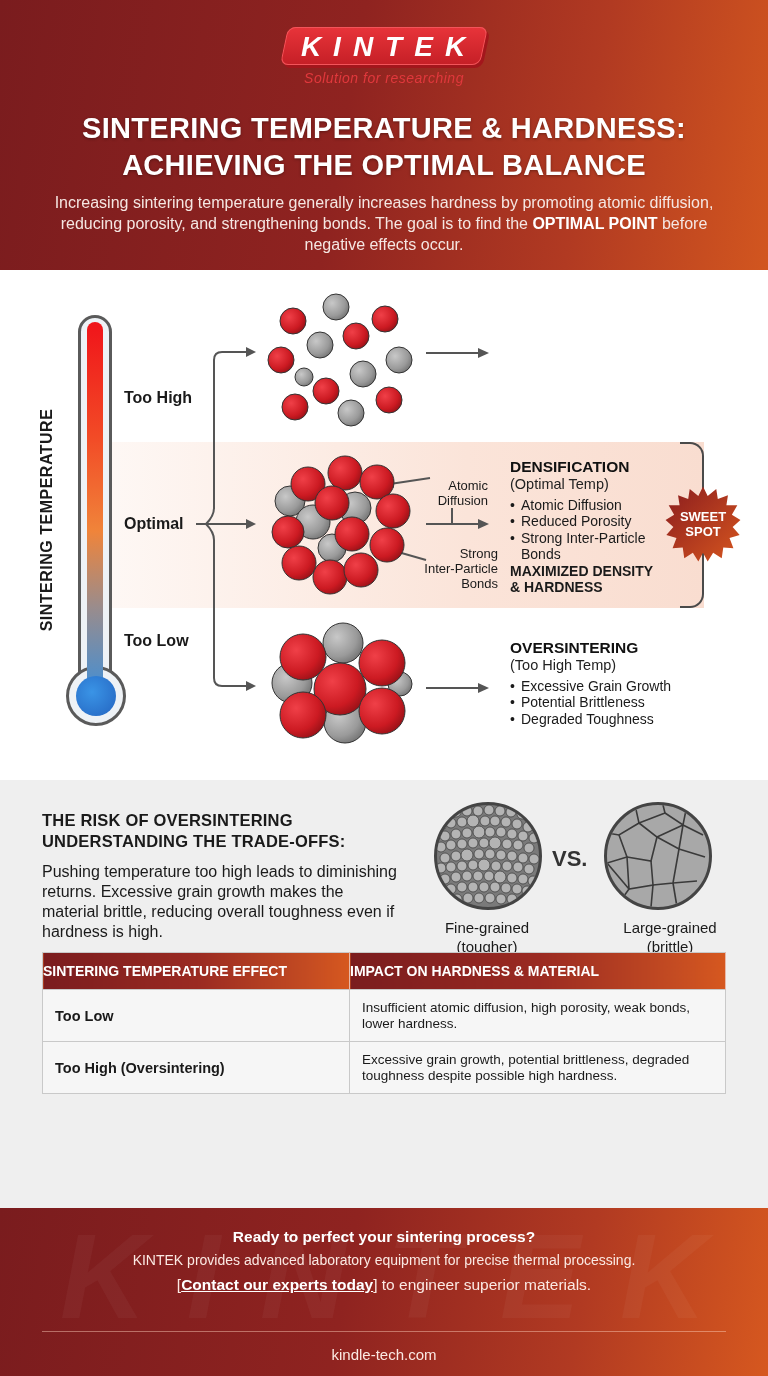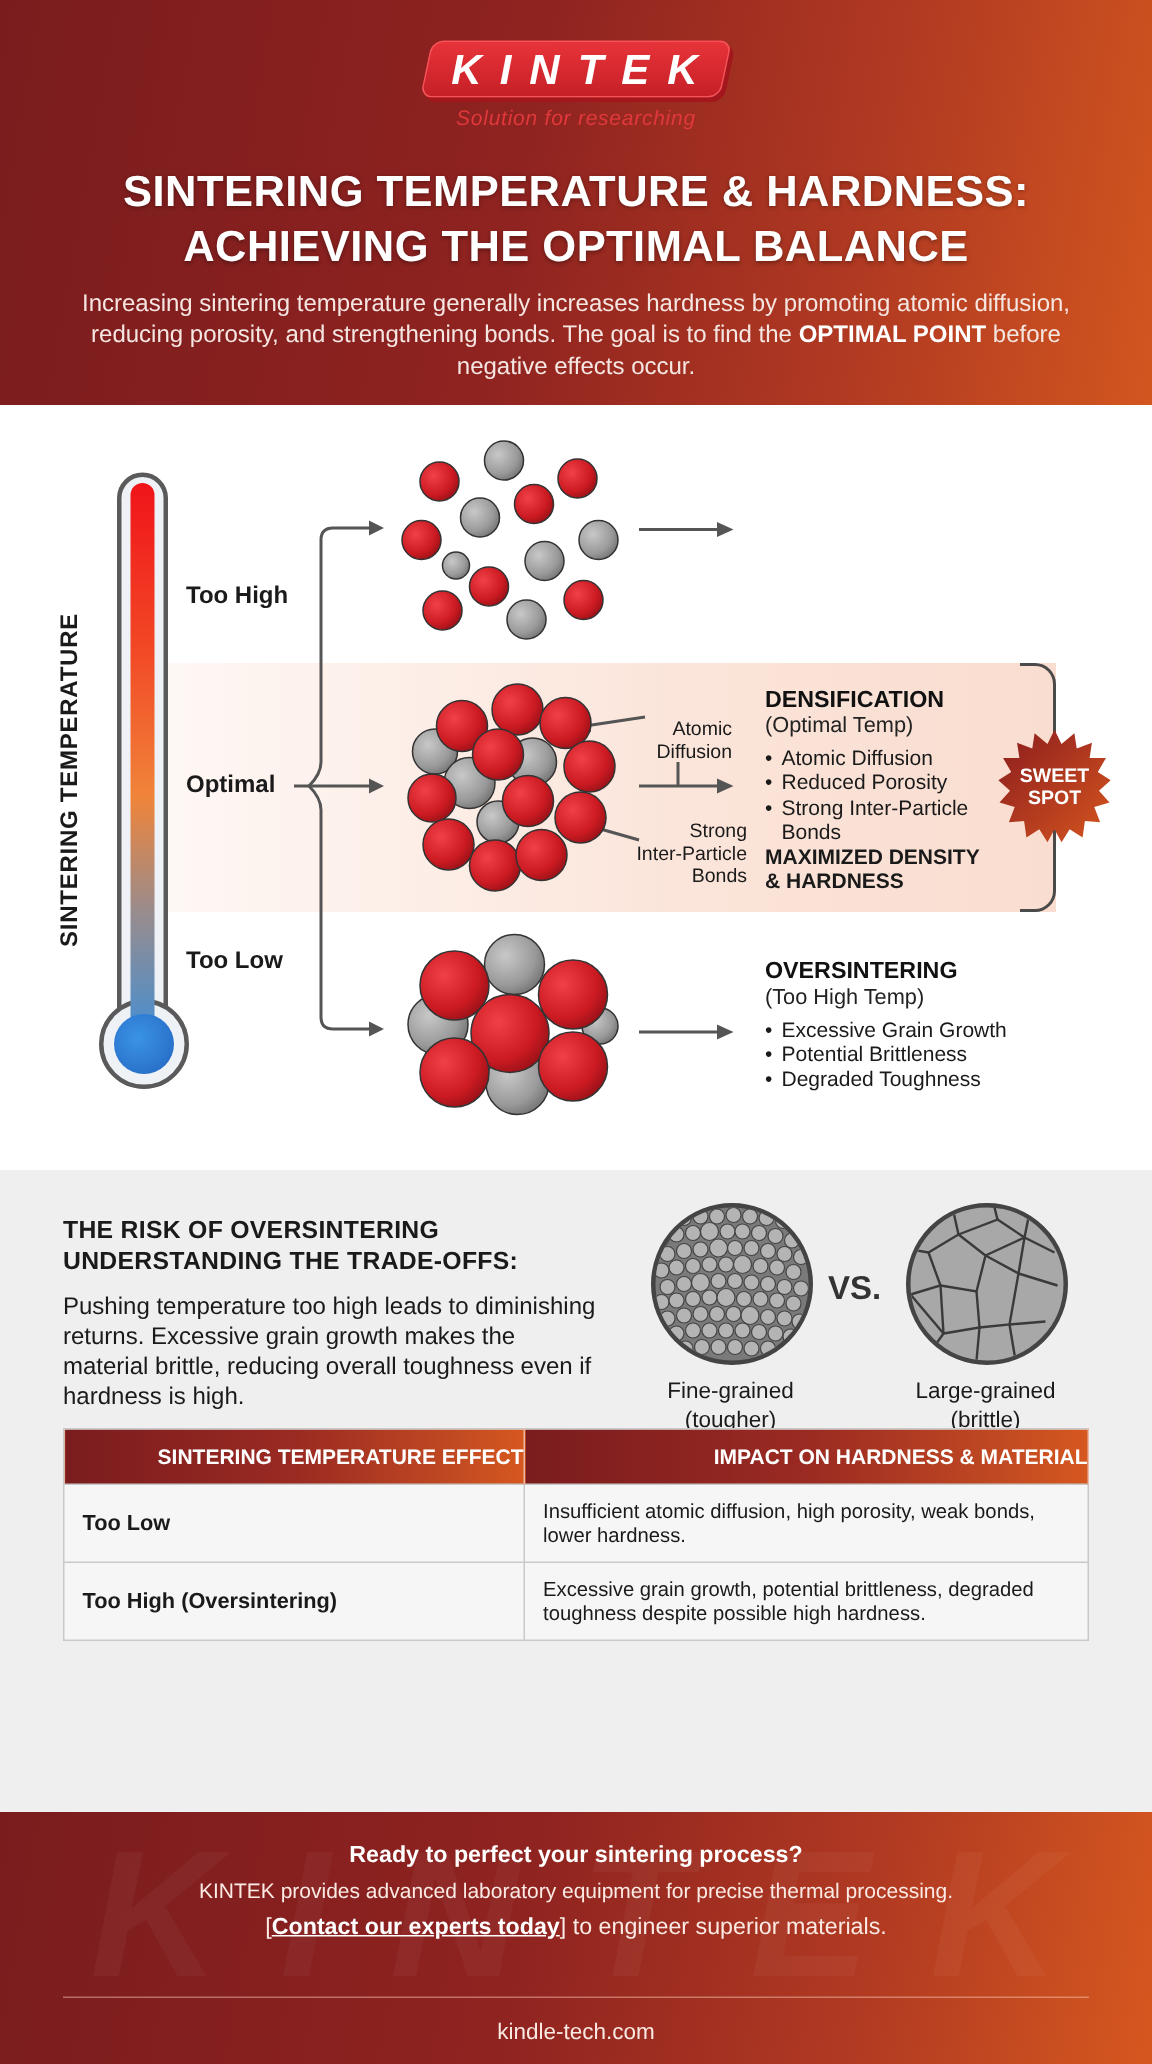--- a/index.html
+++ b/index.html
@@ -105,21 +105,21 @@
   }
   .grain { position: absolute; top: 22px; width: 108px; height: 108px; border-radius: 50%; overflow: hidden; border: 3px solid #444; }
   .grain-label { position: absolute; top: 138px; width: 140px; text-align: center; font-size: 15px; font-weight: normal; line-height: 19px; }
   .vs { position: absolute; left: 552px; top: 66px; font-size: 22px; font-weight: bold; color: #333; }
 
   .table {
     position: absolute; left: 42px; top: 172px; width: 684px;
     border: 1px solid #c9c9c9; border-collapse: collapse; background: #f6f6f6;
   }
   .table th {
-    height: 37px; color: #fff; font-size: 14px; font-weight: bold; text-align: right;
+    height: 37px; color: #fff; font-size: 14px; font-weight: bold; text-align: left;
     background: linear-gradient(90deg, #7a1c1e 0%, #9a2a22 50%, #c24a22 85%, #d6581f 100%);
     border-right: 1px solid #e8b8a8;
   }
   .table td { border: 1px solid #c9c9c9; vertical-align: middle; }
   .table td.col1 { width: 307px; height: 52px; padding-left: 12px; font-size: 14.5px; font-weight: bold; }
   .table td.col2 { padding: 0 10px 0 12px; font-size: 13.5px; line-height: 16px; }
 
   
   .footer {
     position: absolute; left: 0; top: 1208px; width: 768px; height: 168px;
@@ -410,21 +410,21 @@
         <path d="M46,80 L44,102"></path>
         <path d="M22,84 L12,98"></path>
         <path d="M0,58 L22,84"></path>
       </g>
     </svg>
   </div>
   <div class="grain-label" style="left:417px;">
     <div>Fine-grained</div>
     <div>(tougher)</div>
   </div>
-  <div class="grain-label" style="left:587px;">
+  <div class="grain-label" style="left:600px;">
     <div>Large-grained</div>
     <div>(brittle)</div>
   </div>
 
   <table class="table">
     <thead>
       <tr>
         <th>SINTERING TEMPERATURE EFFECT</th>
         <th>IMPACT ON HARDNESS &amp; MATERIAL</th>
       </tr>

